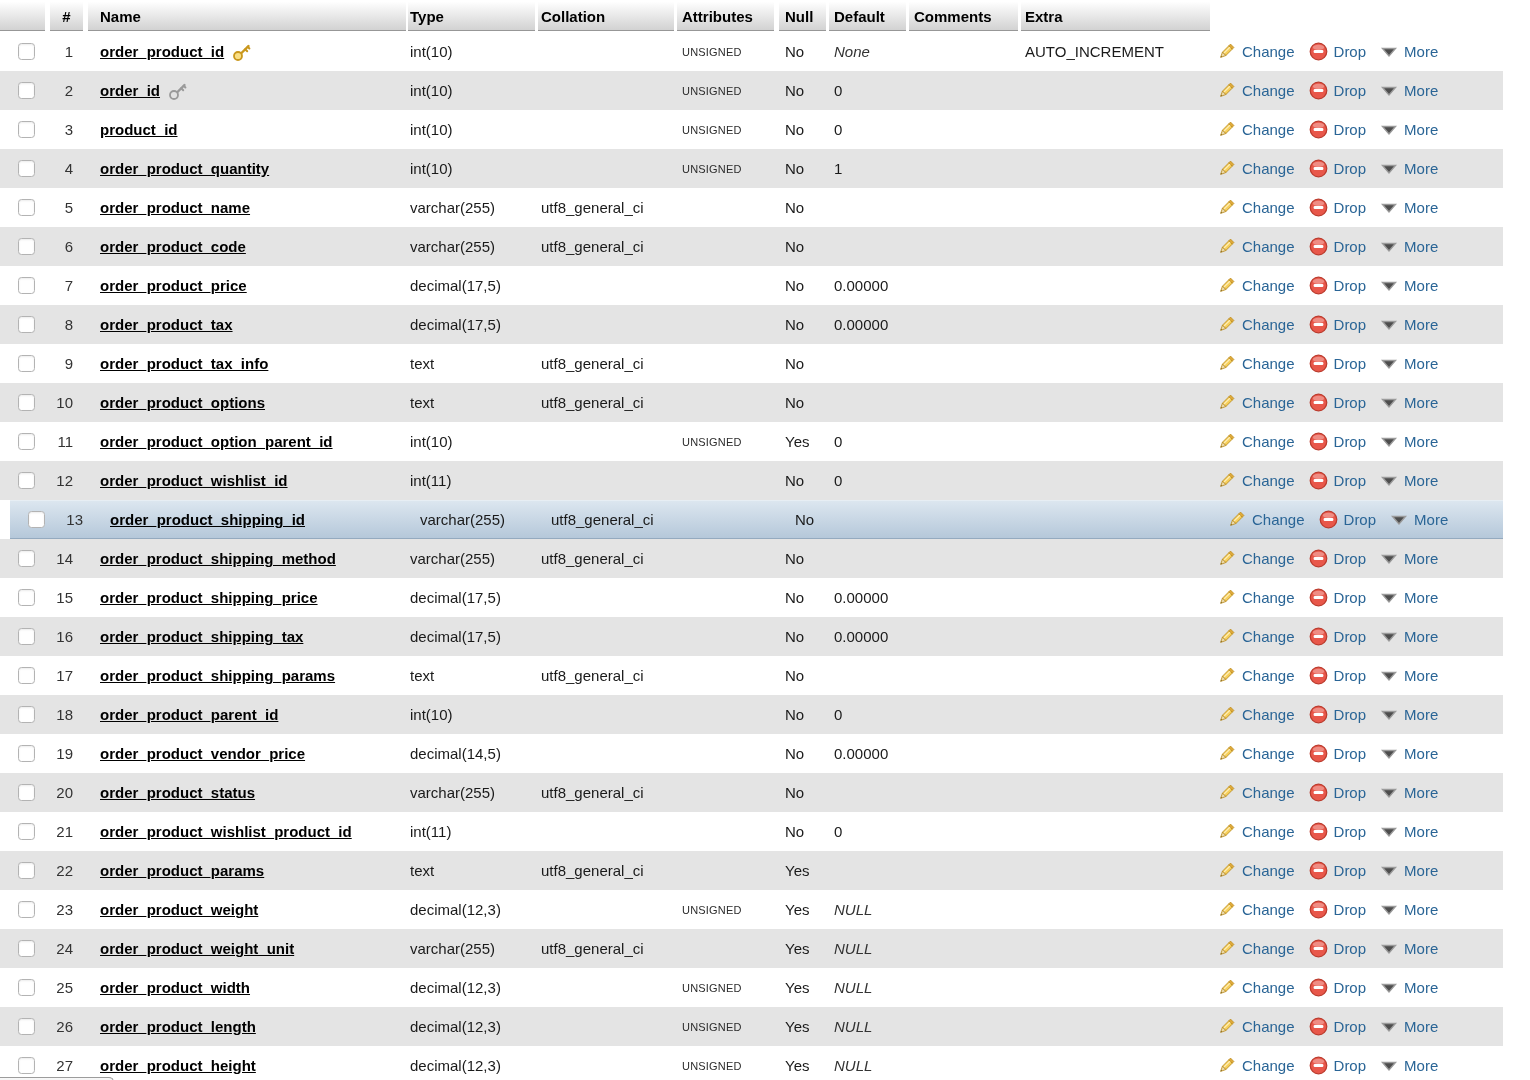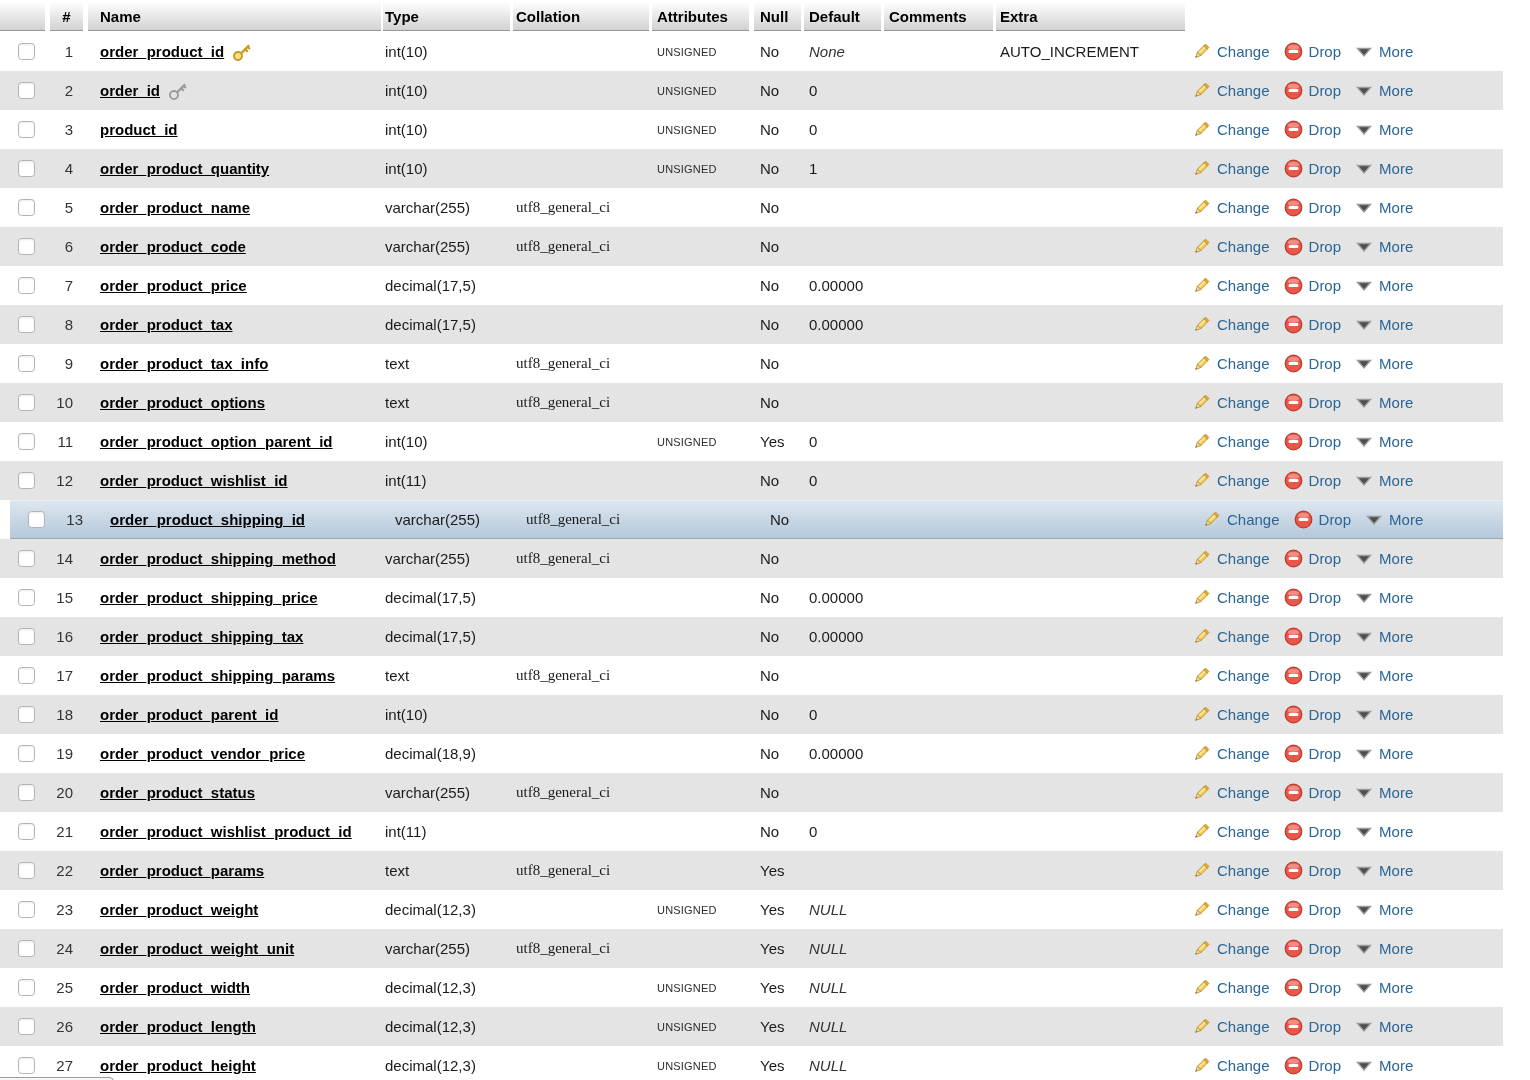--- a/index.html
+++ b/index.html
@@ -13,21 +13,21 @@
   
   .thead { display:flex; margin-top:2px; height:30px; }
   .th { height:29px; }
   .th .inner {
     height:29px; display:flex; align-items:center;
     background: linear-gradient(#fefefe, #d2d2d2);
     border-bottom: 1px solid #979797;
     font-weight: bold; color:#000;
   }
   
-  .c1 { width:45px; }  .c2 { width:43px; }  .c3 { width:295px; }
+  .c1 { width:45px; }  .c2 { width:43px; }  .c3 { width:320px; }
   .c4 { width:130px; } .c5 { width:139px; } .c6 { width:102px; }
   .c7 { width:50px; }  .c8 { width:80px; }  .c9 { width:112px; }
   .c10{ width:192px; } .c11{ width:269px; }
   .th.c2 .inner { margin-left:5px; margin-right:5px; justify-content:center; }
   .th.c3 .inner { margin-right:2px; padding-left:12px; }
   .th.c4 .inner { margin-right:3px; padding-left:2px; }
   .th.c5 .inner { margin-right:3px; padding-left:3px; }
   .th.c6 .inner { margin-right:5px; padding-left:5px; }
   .th.c7 .inner { margin-right:3px; padding-left:6px; }
   .th.c8 .inner { margin-right:3px; padding-left:5px; }
@@ -40,21 +40,21 @@
   .row.even { background:#e4e4e4; }
   .row.highlight {
     background: linear-gradient(#dde7f0, #b4c7d9);
     box-shadow: inset 0 -1px 0 #94aabf, inset 0 1px 0 #e7eef4;
     margin-left: 10px;
   }
   .cell { height:39px; display:flex; align-items:center; overflow:hidden; white-space:nowrap; }
   .cell.c2 { justify-content:flex-end; padding-right:15px; color:#333; }
   .cell.c3 { padding-left:12px; font-weight:bold; color:#000;text-decoration:underline; }
   .cell.c4 { padding-left:2px; }
-  .cell.c5 { padding-left:3px;font-family:Liberation Serif, serif; }
+  .cell.c5 { padding-left:3px; }
   .cell.c6 { padding-left:5px; font-size:11px; color:#2c2c2c; letter-spacing:.2px; }
   .cell.c7 { padding-left:6px; }
   .cell.c8 { padding-left:5px; }
   .cell.c9 { padding-left:5px; }
   .cell.c10{ padding-left:4px; }
   .cell.c11{ padding-left:3px; }
   .italic { font-style: italic; color:#333; }
 
   .checkbox {
     width:17px; height:17px; margin-left:18px; background:#fff;
@@ -965,21 +965,21 @@
   </div>
       <div class="row">
     <div class="cell c1">
       <span class="checkbox"></span>
     </div>
     <div class="cell c2">19</div>
     <div class="cell c3">
       <span>order_product_vendor_price</span>
 
     </div>
-    <div class="cell c4">decimal(18,9)</div>
+    <div class="cell c4">decimal(14,5)</div>
     <div class="cell c5"></div>
     <div class="cell c6"></div>
     <div class="cell c7">No</div>
     <div class="cell c8">0.00000</div>
     <div class="cell c9"></div>
     <div class="cell c10"></div>
     <div class="cell c11">
       <span class="action-group">
         <svg class="icon" width="20" height="20" viewBox="0 0 20 20">
           <g transform="rotate(45 10 10)">

